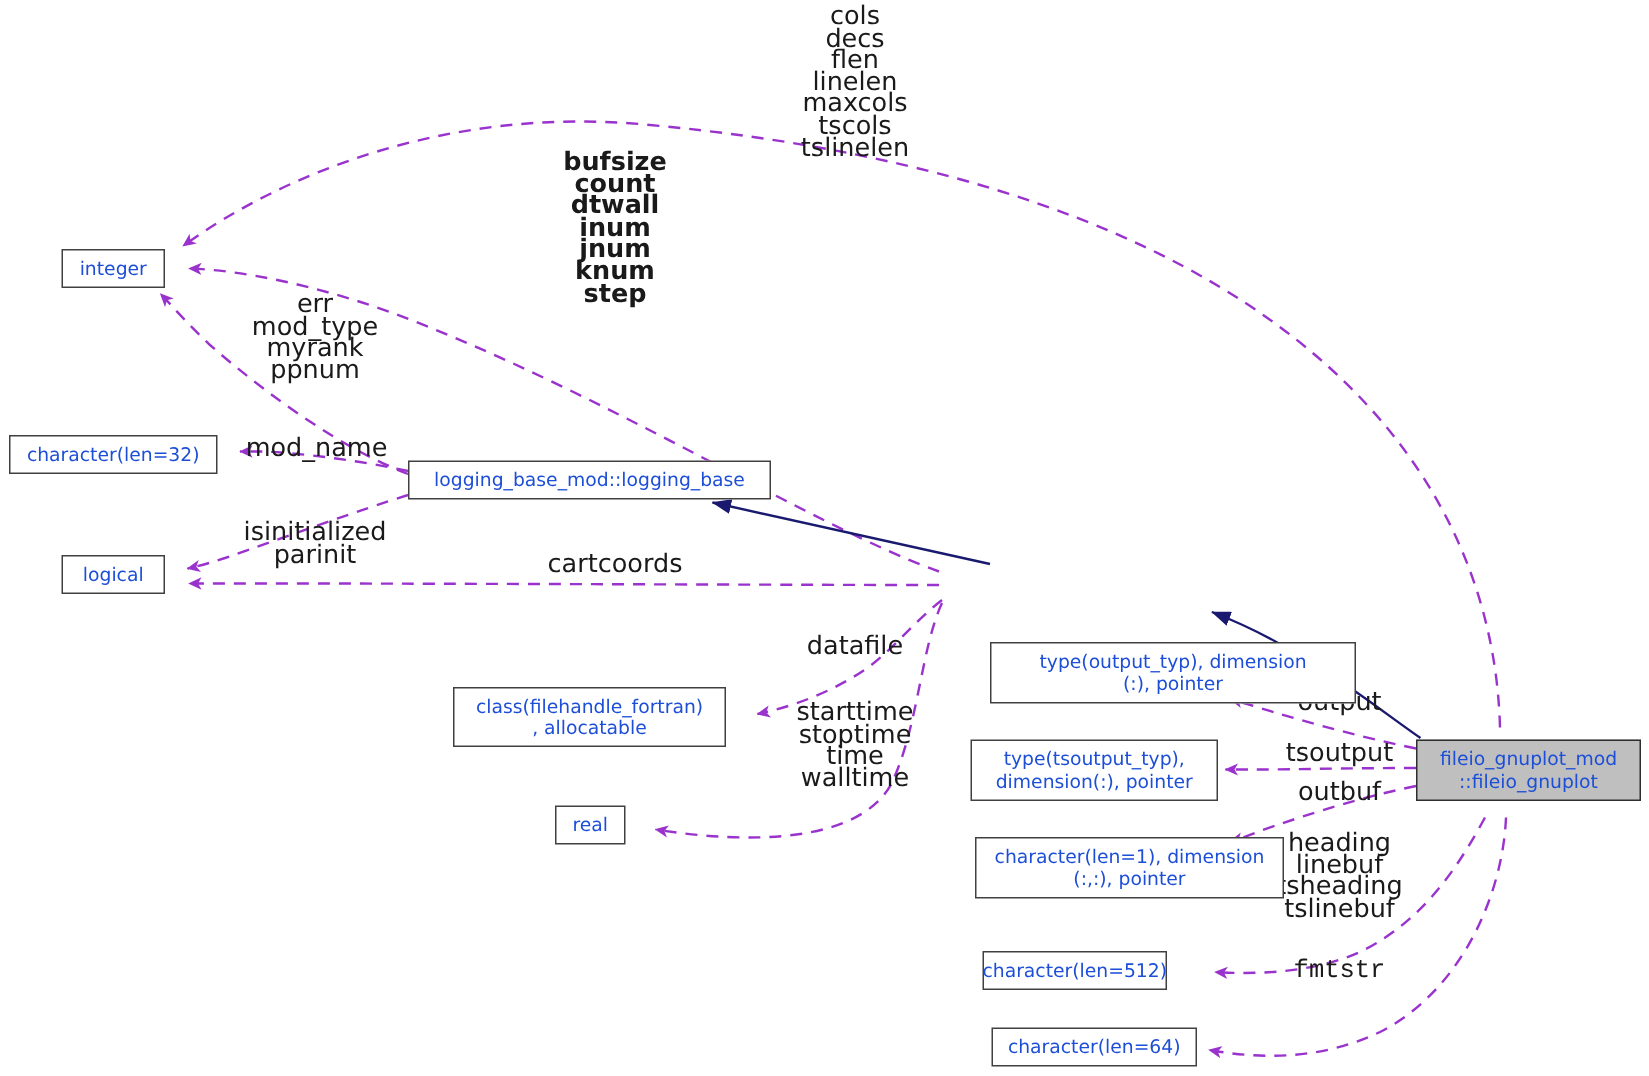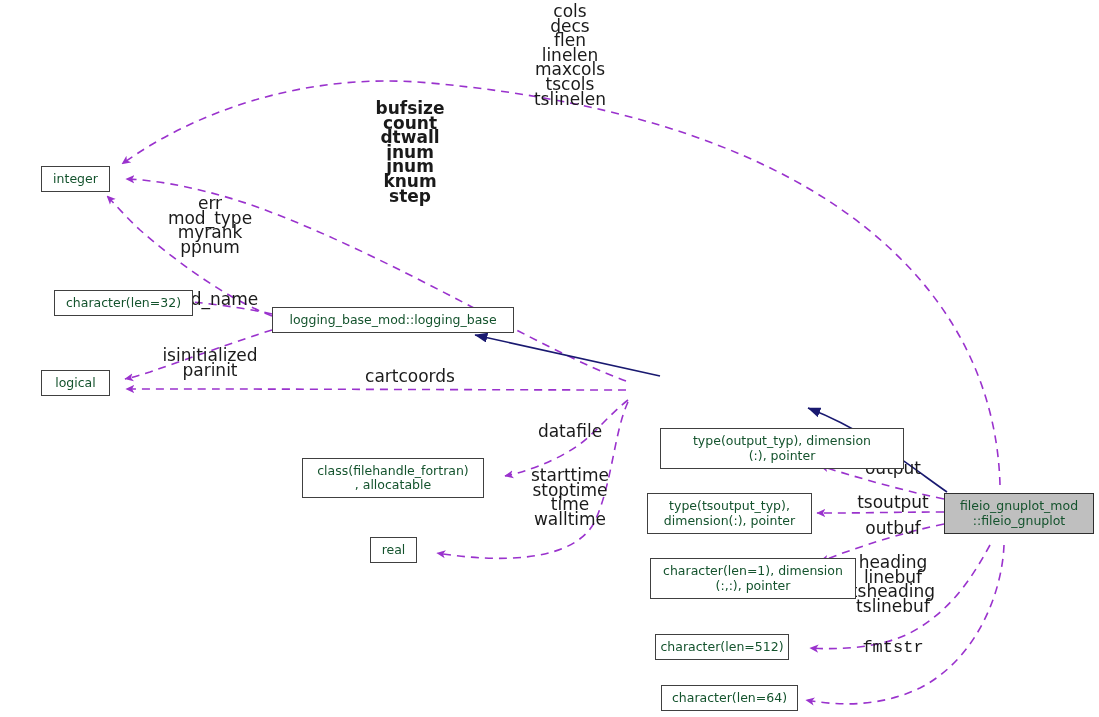--- a/index.html
+++ b/index.html
@@ -24,21 +24,21 @@
     top: 0;
     width: 1099px;
     height: 717px;
     pointer-events: none;
   }
   .node {
     position: absolute;
     box-sizing: border-box;
     border: 1px solid #404040;
     background: #ffffff;
-    color: #14532d;
+    color: #1d4ed8;
     font-size: 12.5px;
     line-height: 14.5px;
     display: flex;
     align-items: center;
     justify-content: center;
     text-align: center;
     white-space: pre-line;
     padding: 0 4px;
     z-index: 3;
   }
@@ -104,42 +104,42 @@
     <g fill="none" stroke="#191970" stroke-width="1.6" marker-end="url(#arrow-navy)">
 
       <path d="M660,376 L475,335"></path>
 
       <path d="M947,492 C915,470 870,432 808,408"></path>
     </g>
   </svg>
 
   <div class="node" style="left:41px; top:166px; width:69px; height:26px;">integer</div>
 
-  <div class="node" style="left:6px; top:290px; width:139px; height:26px;margin-left:48px;">character(len=32)</div>
+  <div class="node" style="left:6px; top:290px; width:139px; height:26px;">character(len=32)</div>
 
   <div class="node" style="left:41px; top:370px; width:69px; height:26px;">logical</div>
 
   <div class="node" style="left:272px; top:307px; width:242px; height:26px;">logging_base_mod::logging_base</div>
 
 
   <div class="node" style="left:302px; top:458px; width:182px; height:40px;">class(filehandle_fortran)
 , allocatable</div>
 
   <div class="node" style="left:370px; top:537px; width:47px; height:26px;">real</div>
 
   <div class="node" style="left:660px; top:428px; width:244px; height:41px;">type(output_typ), dimension
 (:), pointer</div>
 
   <div class="node" style="left:647px; top:493px; width:165px; height:41px;">type(tsoutput_typ),
 dimension(:), pointer</div>
 
   <div class="node" style="left:626px; top:558px; width:206px; height:41px;margin-left:24px;">character(len=1), dimension
 (:,:), pointer</div>
 
-  <div class="node" style="left:655px; top:634px; width:134px; height:26px;">character(len=512)</div>
+  <div class="node" style="left:655px; top:634px; width:123px; height:26px;">character(len=512)</div>
 
   <div class="node" style="left:661px; top:685px; width:137px; height:26px;">character(len=64)</div>
 
   <div class="node focus" style="left:944px; top:493px; width:150px; height:41px;">fileio_gnuplot_mod
 ::fileio_gnuplot</div>
 
   <div class="edge-label" style="left:520px; top:4px; width:100px;">cols
 decs
 flen
 linelen

